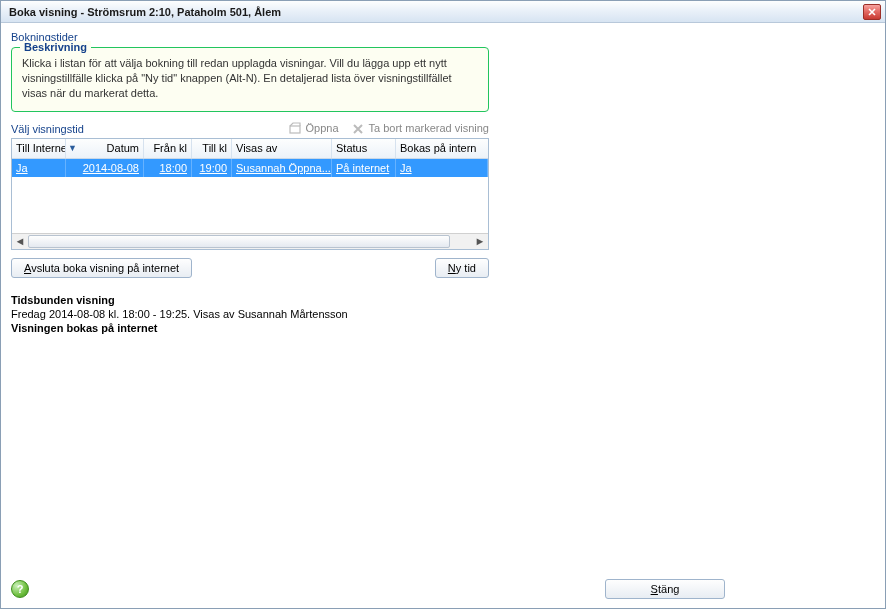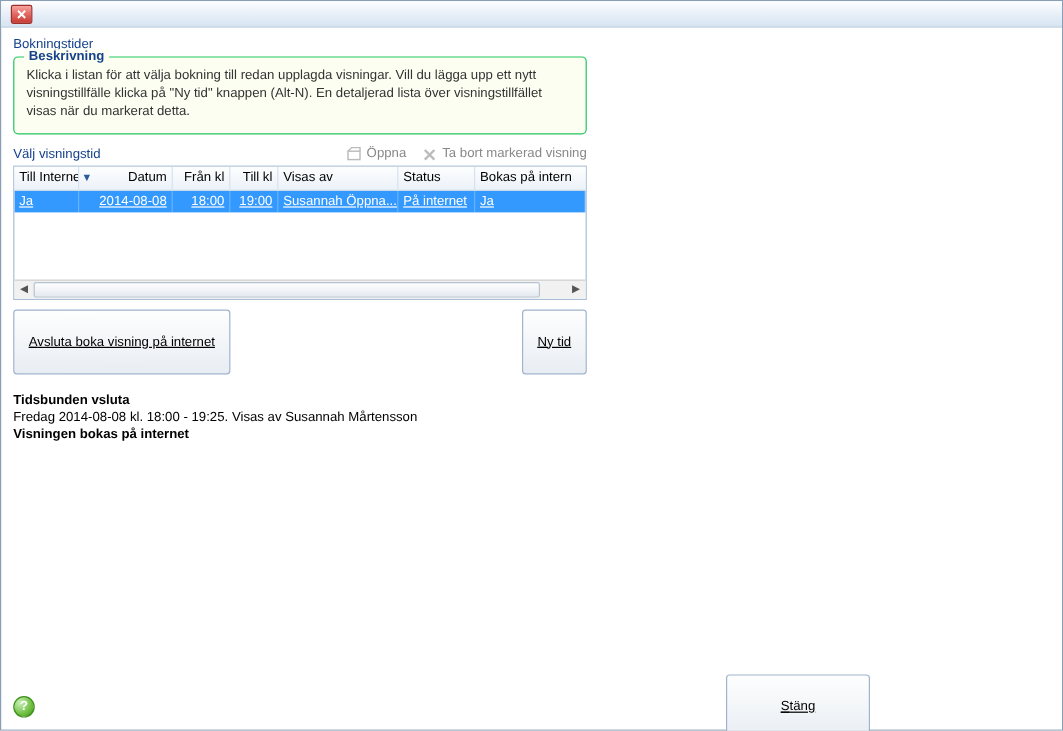--- a/index.html
+++ b/index.html
@@ -169,27 +169,26 @@
     border: 1px solid #b8c3d0;
     border-radius: 2px;
   }
   .btn-row {
     display: flex;
     justify-content: space-between;
     margin-top: 8px;
   }
   button.win {
     font: inherit;
-    padding: 20px 12px;
+    padding: 3px 12px;
     background: linear-gradient(to bottom, #fefefe, #e8edf3);
     border: 1px solid #9fb4cc;
     border-radius: 3px;
     cursor: pointer;
     color: #000;
-    text-decoration: underline;
   }
   button.win .u { text-decoration: underline; }
   .booked-section { margin-top: 16px; }
   .bold { font-weight: bold; }
   .booked-line { margin-bottom: 2px; }
   .footer {
     position: absolute;
     left: 0; right: 0; bottom: 0;
     height: 38px;
     display: flex;
@@ -207,20 +206,21 @@
   }
   .footer-spacer { flex: 1; }
   .footer button.win { min-width: 120px; margin-right: 150px;}
 </style>
 </head>
 <body>
 
 <div class="window">
 
   <div class="titlebar">
+    <span class="titlebar-title">Boka visning - Strömsrum 2:10, Pataholm 501, Ålem</span>
     <div class="close-btn">
       <svg viewBox="0 0 8 8">
           <path d="M1 1 L7 7 M7 1 L1 7" stroke="#fff" stroke-width="1.6"></path>
         </svg>
     </div>
   </div>
 
   <div class="content">
     <div class="left-col">
 
@@ -284,21 +284,21 @@
       <div class="btn-row">
         <button class="win">
           <span class="u">A</span><span>vsluta boka visning på internet</span>
         </button>
         <button class="win">
           <span class="u">N</span><span>y tid</span>
         </button>
       </div>
 
       <div class="booked-section">
-        <div class="bold booked-line">Tidsbunden vsluta</div>
+        <div class="bold booked-line">Tidsbunden visning</div>
         <div class="booked-line">Fredag 2014-08-08 kl. 18:00 - 19:25. Visas av Susannah Mårtensson</div>
         <div class="bold booked-line">Visningen bokas på internet</div>
       </div>
 
     </div>
   </div>
 
   <div class="footer">
     <div class="help-icon">
         <span>?</span>

